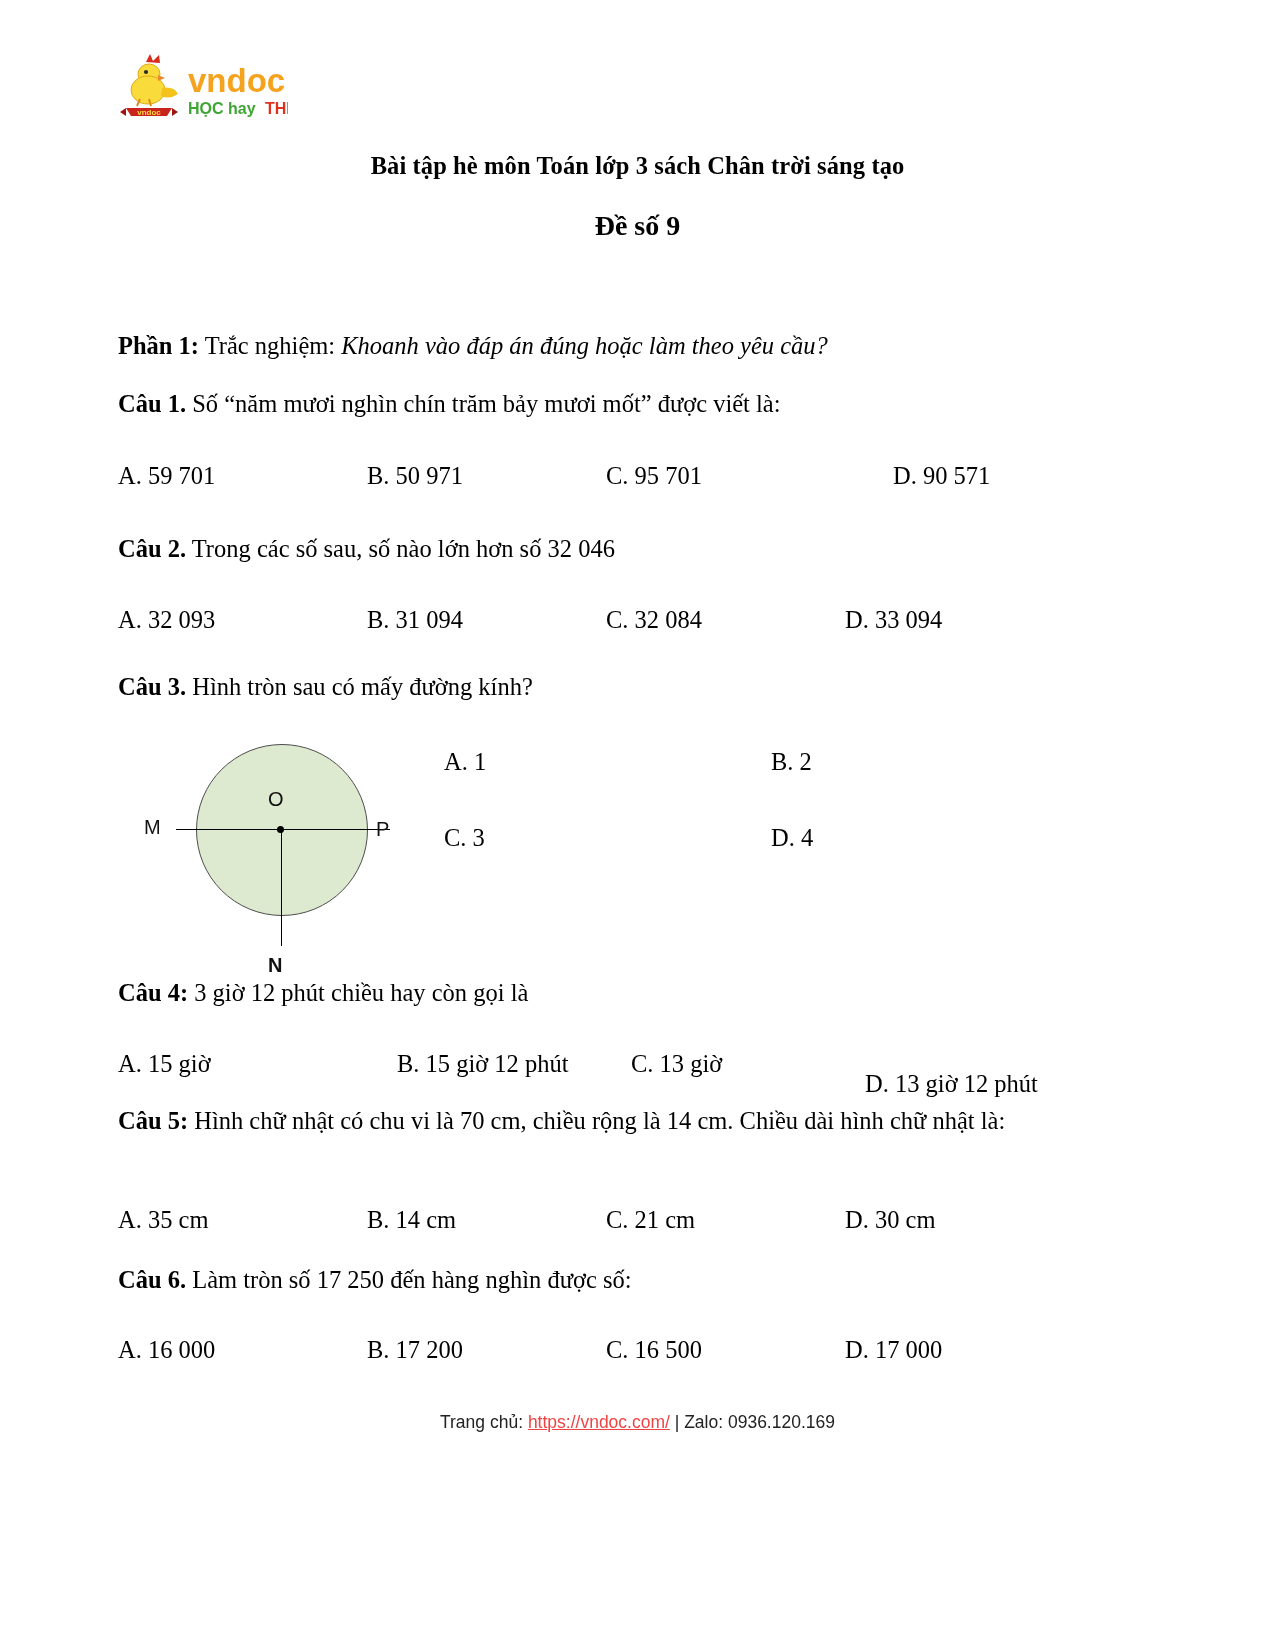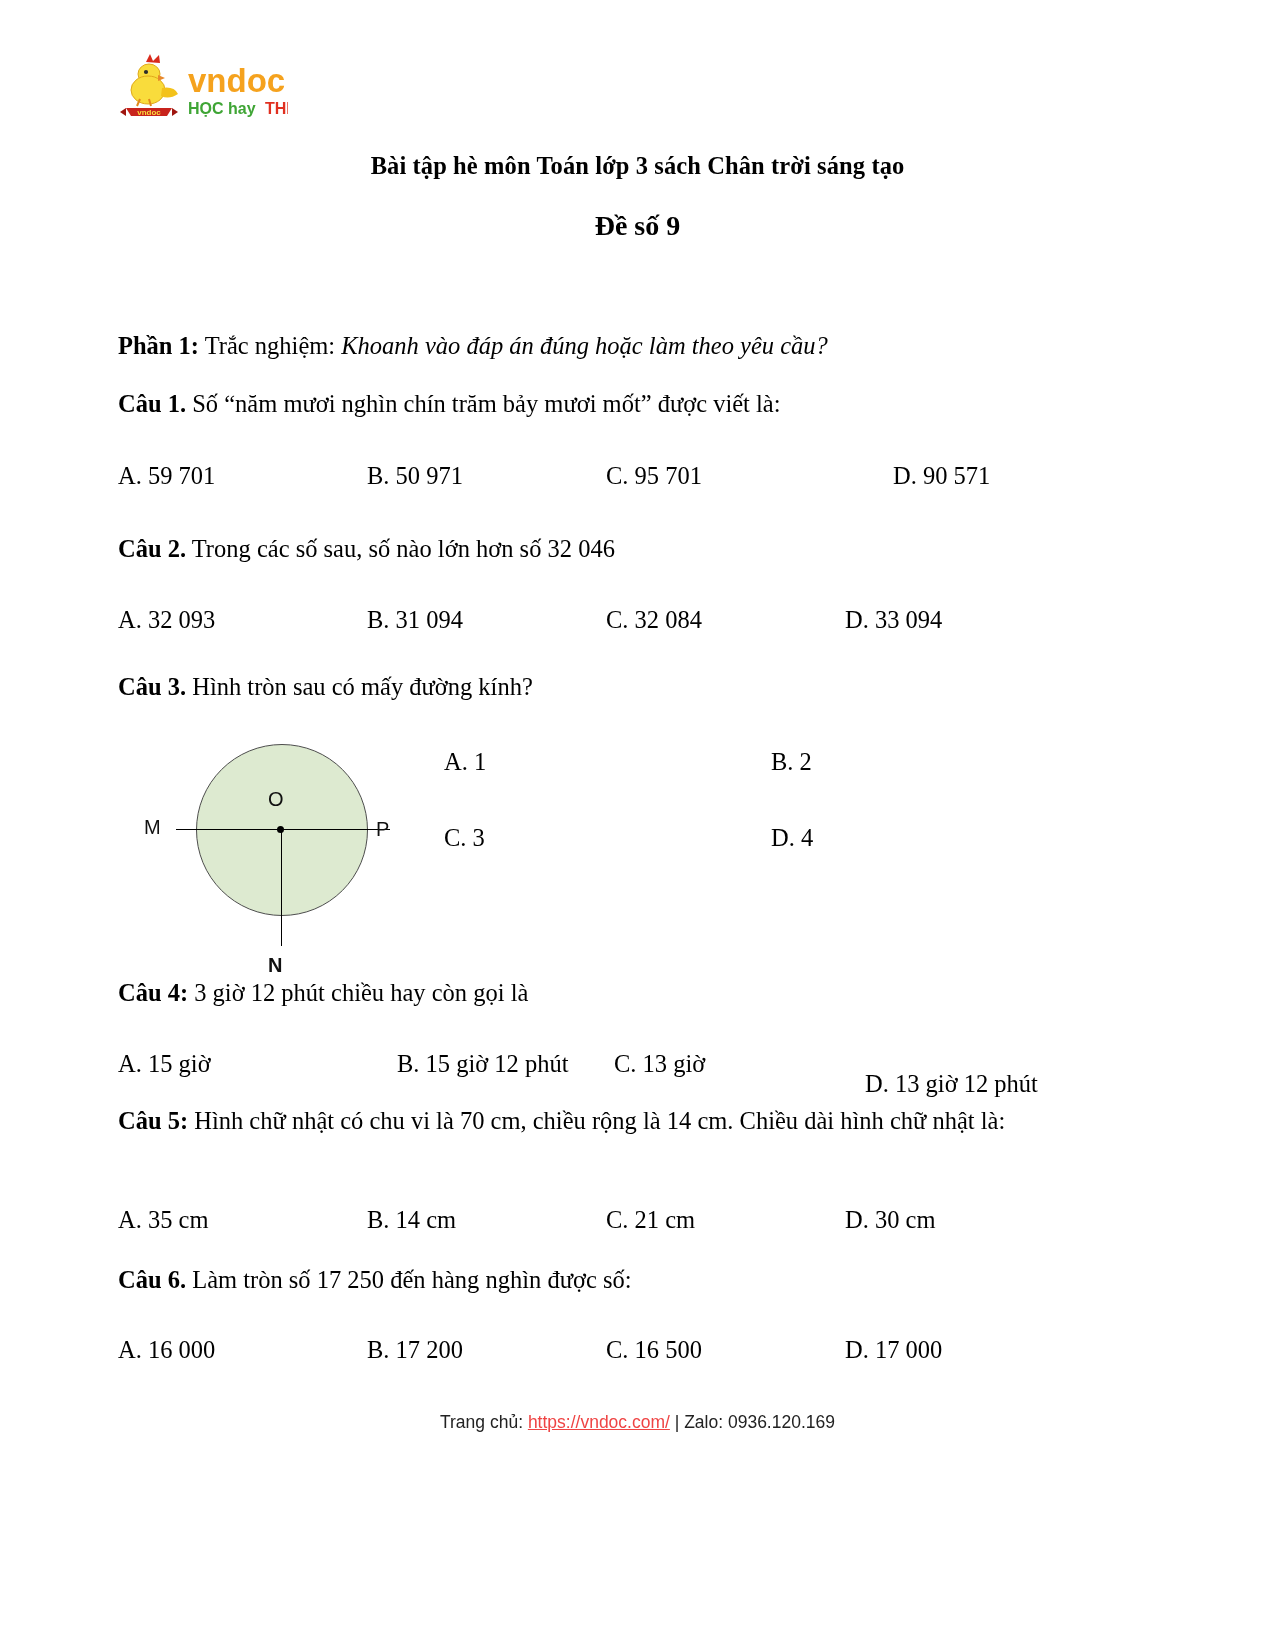--- a/index.html
+++ b/index.html
@@ -217,21 +217,21 @@
     <span style="left:326px;">C. 3</span>
     <span style="left:653px;">D. 4</span>
   </div>
 
   <div class="block" style="top:978px;">
     <span class="b">Câu 4:</span><span> 3 giờ 12 phút chiều hay còn gọi là</span>
   </div>
   <div class="opts" style="top:1050px; height:32px; width:980px;">
     <span style="left:0px;">A. 15 giờ</span>
     <span style="left:249px;margin-left:30px;">B. 15 giờ 12 phút</span>
-    <span style="left:496px;">C. 13 giờ</span>
+    <span style="left:513px;">C. 13 giờ</span>
     <span style="left:747px;margin-top:20px;">D. 13 giờ 12 phút</span>
   </div>
 
   <div class="block wrap" style="top:1106px; width:975px;">
     <span class="b">Câu 5:</span><span> Hình chữ nhật có chu vi là 70 cm, chiều rộng là 14 cm. Chiều dài hình chữ nhật là:</span>
   </div>
   <div class="opts" style="top:1206px; height:32px; width:900px;">
     <span style="left:0px;">A. 35 cm</span>
     <span style="left:249px;">B. 14 cm</span>
     <span style="left:488px;">C. 21 cm</span>

